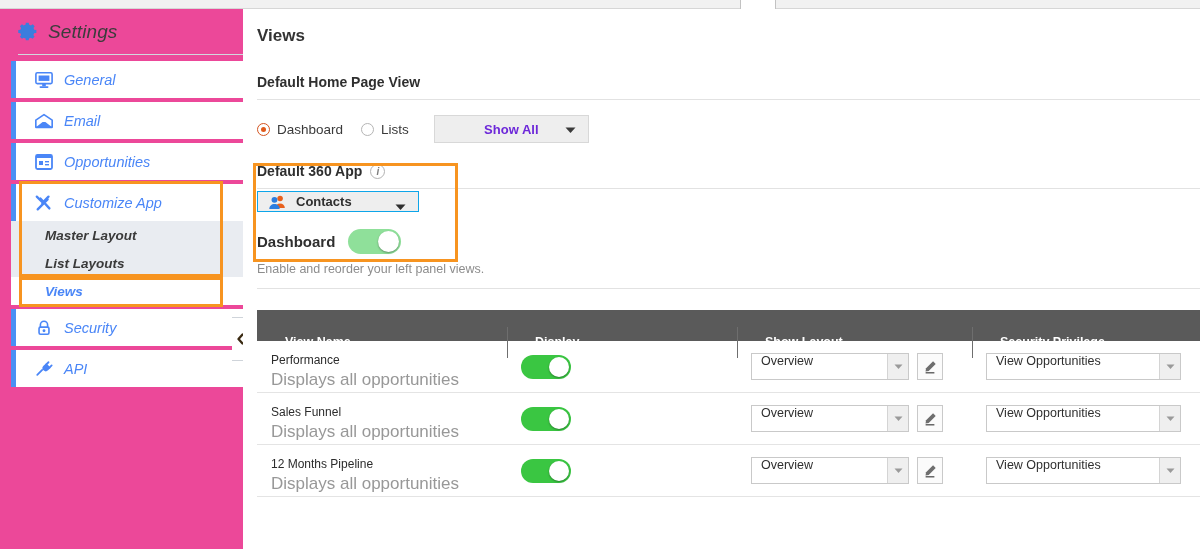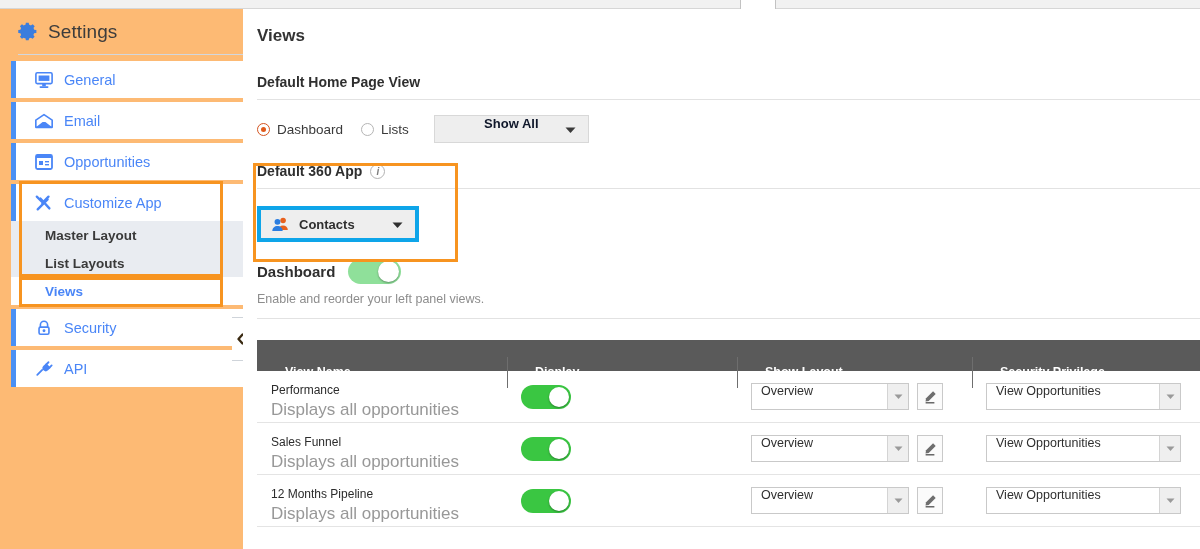--- a/index.html
+++ b/index.html
@@ -16,22 +16,23 @@
     background: #f1f1f1; border-bottom: 1px solid #d6d6d6;
   }
   .tabstrip .tabsep { position: absolute; top: 0; width: 1px; height: 9px; background: #c2c2c2; }
   .tabstrip .tabactive {
     position: absolute; top: 0; height: 9px; background: #ffffff;
   }
 
   
   .sidebar {
     position: absolute; left: 0; top: 9px; width: 290px; height: 540px;
-    background: #fdba74; border-right: 1px solid #cfd4da;
+    background: #ec4899; border-right: 1px solid #cfd4da;
     padding: 0 11px;
+    font-style: italic;
   }
   .settings-head {
     display: flex; align-items: center; gap: 9px;
     height: 45px; padding-left: 7px;
   }
   .settings-head .gear { width: 21px; height: 21px; flex: none; }
   .settings-title { font-size: 19px; color: #3c3c3c; font-weight: 400; letter-spacing: .1px; }
   .head-rule { height: 1px; background: #d2d7dd; margin: 0 7px 6px 7px; }
 
   .navitem {
@@ -78,35 +79,35 @@
   }
   .radio.on .dot { border-color: #d4541f; }
   .radio.on .dot::after {
     content: ""; position: absolute; left: 3px; top: 3px;
     width: 5px; height: 5px; border-radius: 50%; background: #e05a1b;
   }
   .radio .rlabel { font-size: 13.5px; color: #3a3a3a; }
 
   .btn-showall {
     width: 155px; height: 28px; background: #eeeeee; border: 1px solid #d8d8d8;
-    display: flex; align-items: flex-start; justify-content: center; position: relative;
-    font-size: 13px; font-weight: bold; color: #0f172a; margin-left: 7px;
+    display: flex; align-items: center; justify-content: center; position: relative;
+    font-size: 13px; font-weight: bold; color: #6d28d9; margin-left: 7px;
   }
   .btn-showall .caret { position: absolute; right: 12px; top: 11px; }
 
   .app360-title { display: flex; align-items: center; gap: 8px; padding-top: 20px; }
   .app360-title .t { font-size: 14px; font-weight: bold; color: #2f2f2f; }
   .info-i {
     width: 15px; height: 15px; border-radius: 50%; border: 1px solid #b2b2b2;
     color: #7c7c7c; font-size: 10px; font-style: italic;
     display: flex; align-items: center; justify-content: center; font-weight: bold;
   }
   .contacts-btn {
-    width: 162px; height: 36px; background: #eeeeee; border: 4px solid #0ea5e9;
-    display: flex; align-items: center; position: relative; margin-top: 17px;
+    width: 162px; height: 21px; background: #eeeeee; border: 1px solid #0ea5e9;
+    display: flex; align-items: center; position: relative; margin-top: 2px;
     padding-left: 10px;
   }
   .contacts-btn .ppl { width: 19px; height: 16px; margin-right: 9px; flex: none; }
   .contacts-btn .cl { font-size: 13px; font-weight: bold; color: #2f2f2f; }
   .contacts-btn .caret { position: absolute; right: 12px; top: 12px; }
 
   .dashrow { display: flex; align-items: center; gap: 13px; padding-top: 17px; }
   .dashrow .dl { font-size: 15px; font-weight: bold; color: #2f2f2f; }
   .helper { font-size: 12.5px; color: #8d8d8d; padding-top: 8px; }
 

